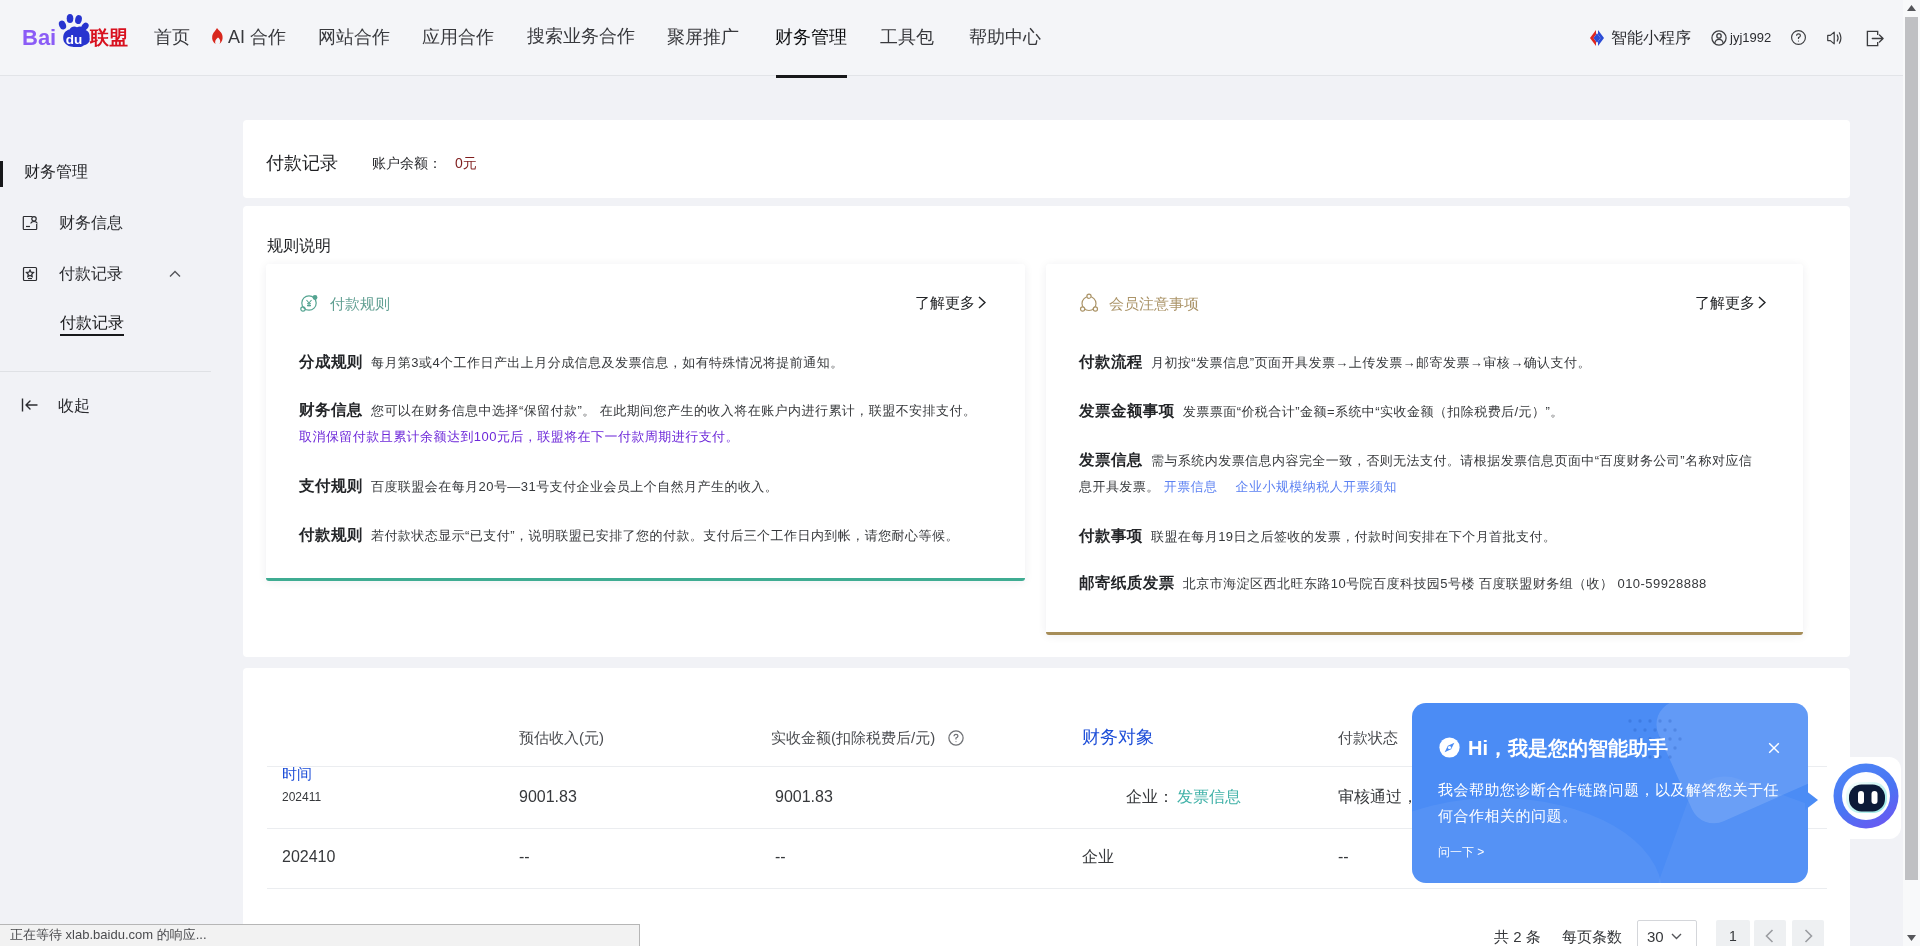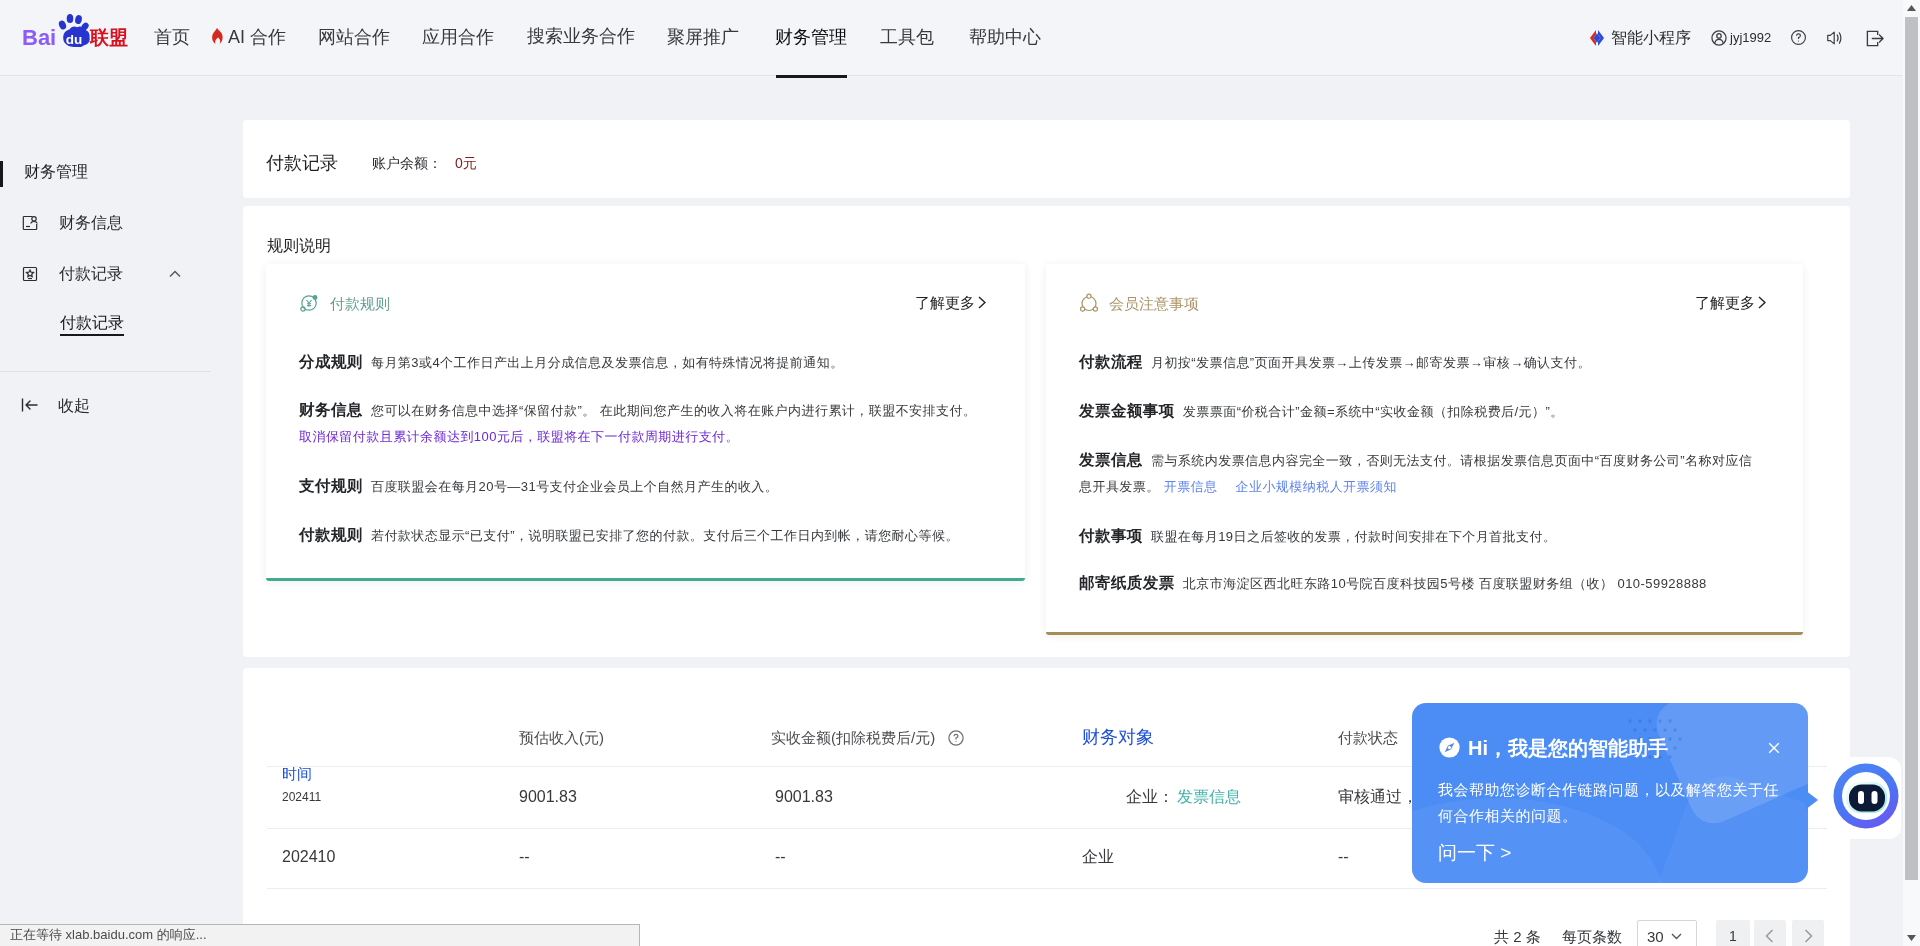--- a/index.html
+++ b/index.html
@@ -218,21 +218,21 @@
   <circle cx="13" cy="13" r="12.5" fill="#fff"></circle>
   <path d="M19 7 L11 10.8 L7 19 L15 15.2 Z" fill="#4b8cf5"></path>
   <circle cx="13" cy="13" r="2" fill="#fff"></circle>
 </svg>
 <div class="abs" style="left:1468px;top:738px;font-size:20px;line-height:20px;font-weight:bold;color:#fff;">Hi，我是您的智能助手</div>
 <svg class="abs" style="left:1768px;top:742px;" width="12" height="12" viewBox="0 0 15 15" stroke="#fff" stroke-width="1.8">
     <path d="M1.5 1.5 L13.5 13.5 M13.5 1.5 L1.5 13.5"></path>
   </svg>
 <div class="abs" style="left:1438px;top:782px;font-size:15px;line-height:15px;letter-spacing:0.5px;color:#fff;">我会帮助您诊断合作链路问题，以及解答您关于任</div>
 <div class="abs" style="left:1438px;top:808px;font-size:15px;line-height:15px;letter-spacing:0.5px;color:#fff;">何合作相关的问题。</div>
-<div class="abs" style="left:1438px;top:845px;font-size:19px;line-height:15px;color:#fff;">问一下 &gt;</div>
+<div class="abs" style="left:1438px;top:845px;font-size:12px;line-height:15px;color:#fff;">问一下 &gt;</div>
 <div class="abs" style="left:1805px;top:790px;width:0;height:0;border-top:10px solid transparent;border-bottom:10px solid transparent;border-left:13px solid #4b8cf5;"></div>
 
 <div class="abs" style="left:1831px;top:757px;width:70px;height:82px;background:#fff;border-radius:12px;"></div>
 <svg class="abs" style="left:1833px;top:763px;" width="66" height="66" viewBox="0 0 66 66">
   <defs>
     <linearGradient id="rg" x1="0.2" y1="0" x2="0.75" y2="1">
       <stop offset="0" stop-color="#4c86f6"></stop>
         <stop offset="0.55" stop-color="#4a74f3"></stop>
         <stop offset="1" stop-color="#6a58f2"></stop>
     </linearGradient>

